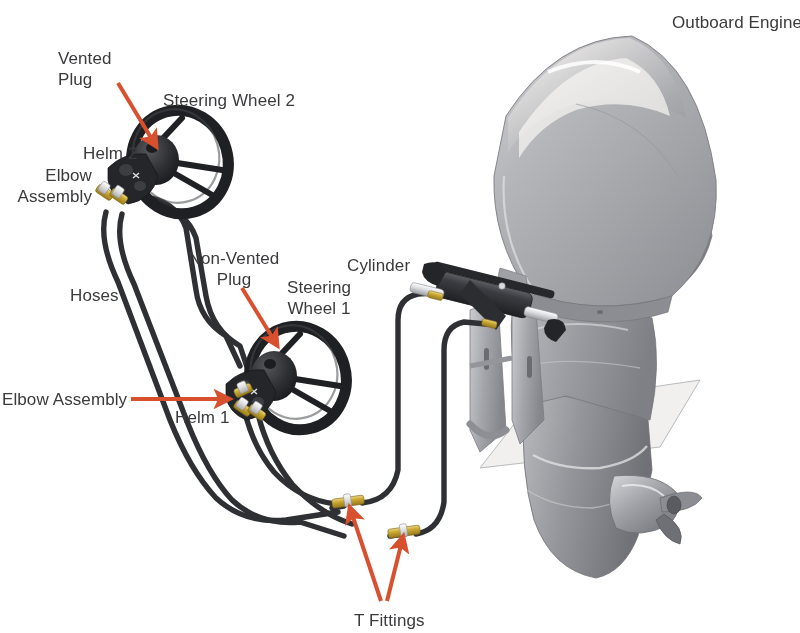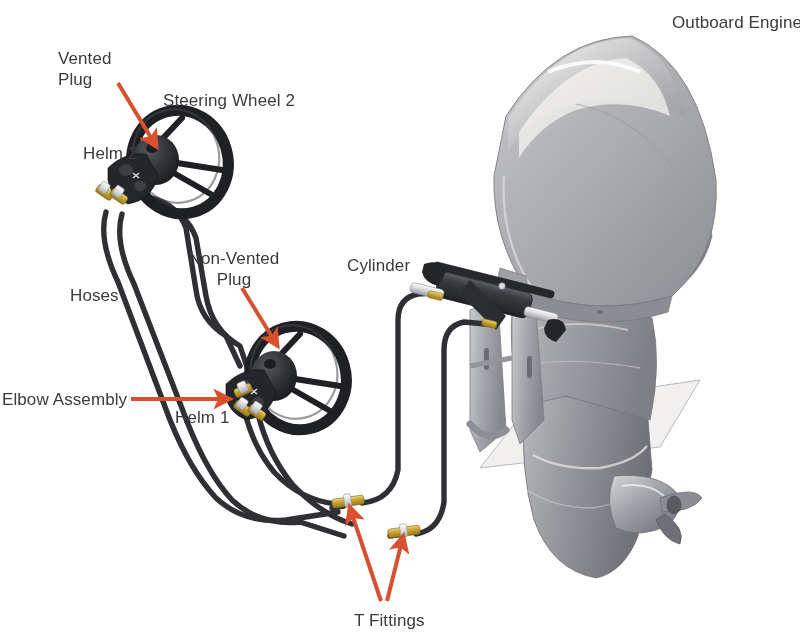--- a/index.html
+++ b/index.html
@@ -253,22 +253,26 @@
       <line x1="131" y1="399" x2="229" y2="399"></line>
       <line x1="381" y1="601" x2="350" y2="508"></line>
       <line x1="387" y1="601" x2="403" y2="537"></line>
     </g>
   </svg>
 
   <div class="lbl" style="left:58px;  top:48px;">Vented
 Plug</div>
   <div class="lbl" style="left:163px; top:90px;">Steering Wheel 2</div>
   <div class="lbl" style="left:65px;  top:143px;margin-left:18px;">Helm 2</div>
+  <div class="lbl rt" style="left:0px;   top:165px; width:92px;">Elbow
+Assembly</div>
   <div class="lbl" style="left:70px;  top:285px;text-align:center;">Hoses</div>
   <div class="lbl ctr" style="left:181px; top:248px; width:106px;">Non-Vented
 Plug</div>
+  <div class="lbl ctr" style="left:281px; top:277px; width:76px;">Steering
+Wheel 1</div>
   <div class="lbl" style="left:347px; top:255px;">Cylinder</div>
   <div class="lbl" style="left:672px; top:12px;">Outboard Engine</div>
   <div class="lbl" style="left:175px; top:365px;margin-top:42px;">Helm 1</div>
   <div class="lbl" style="left:2px;   top:389px;">Elbow Assembly</div>
   <div class="lbl" style="left:354px; top:610px;">T Fittings</div>
 
 </div>
 
 </body></html>

